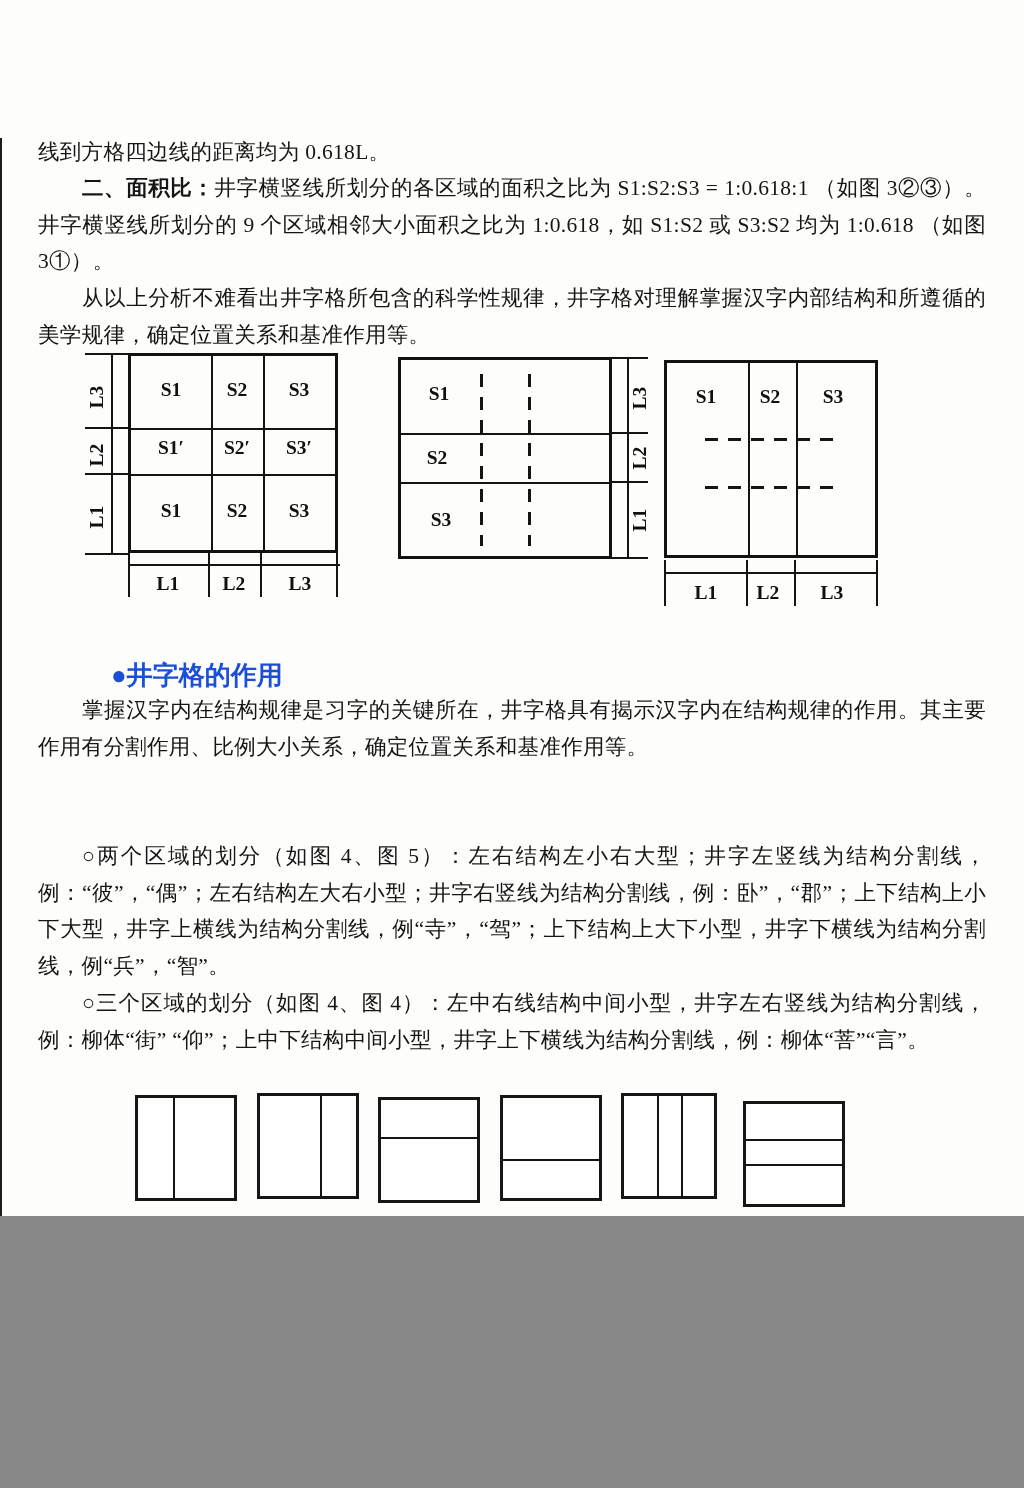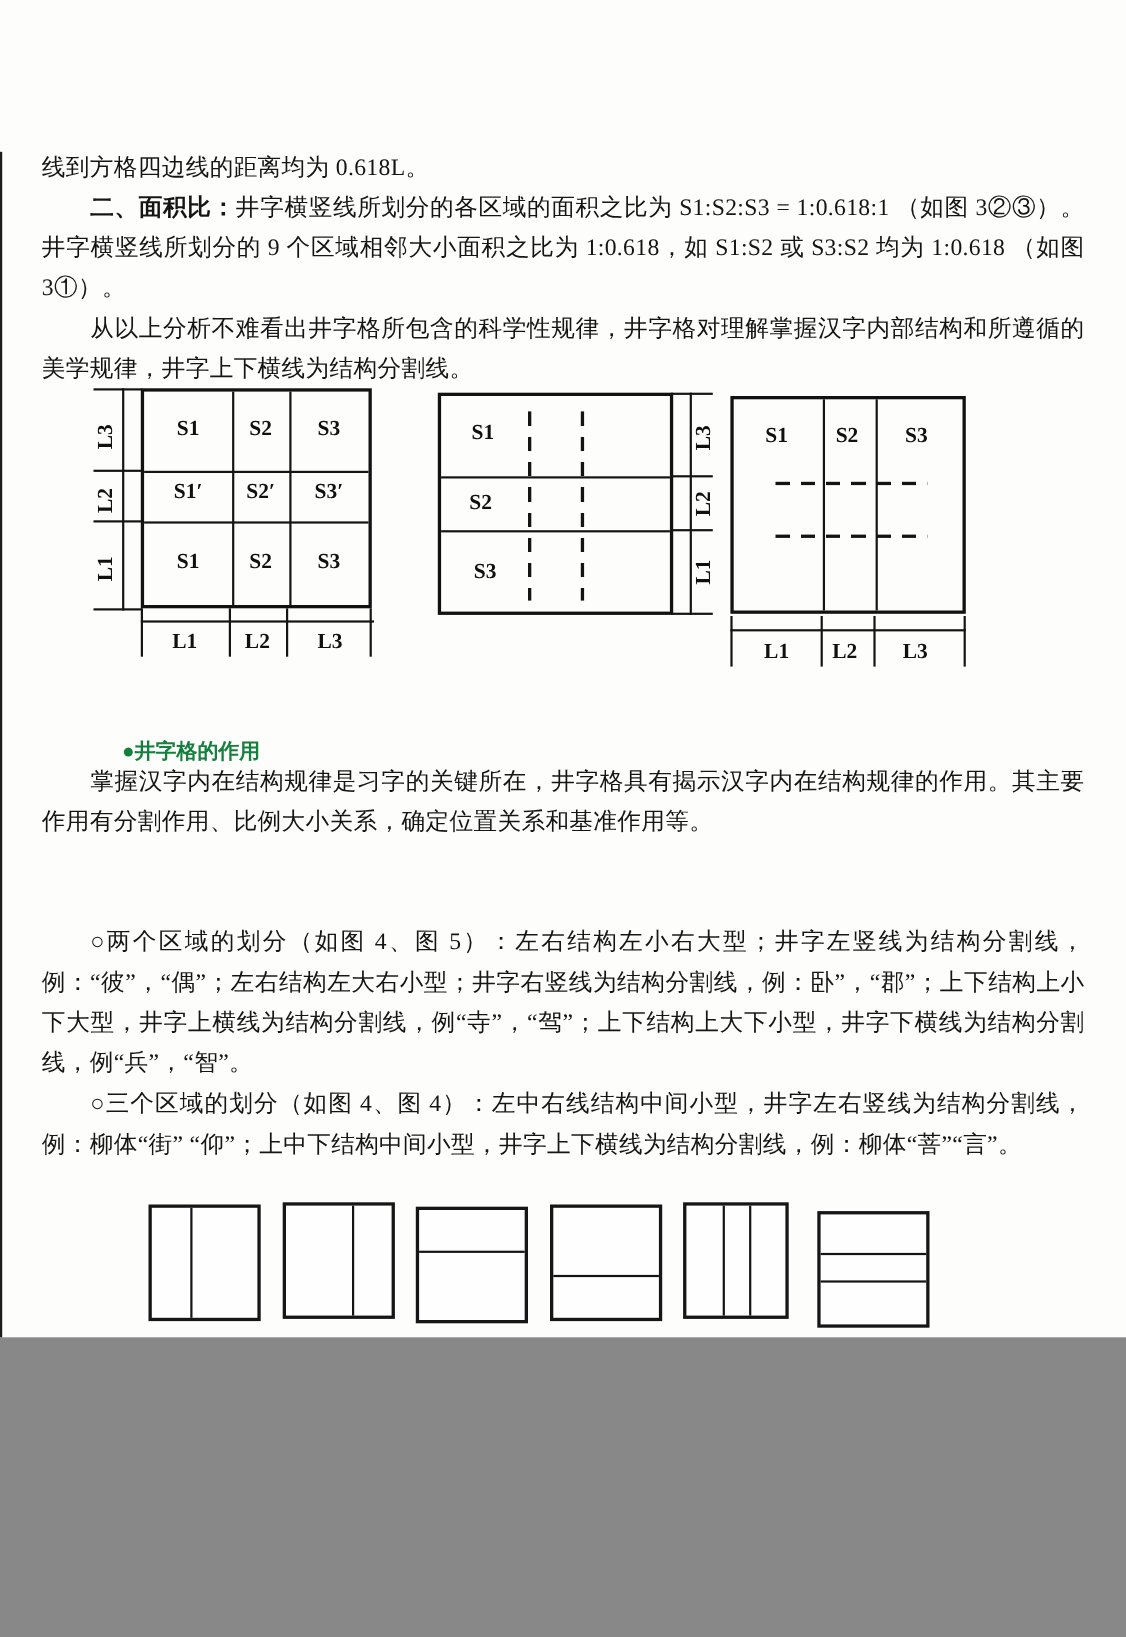--- a/index.html
+++ b/index.html
@@ -3,21 +3,21 @@
 <meta charset="utf-8">
 <style>
   html,body{margin:0;padding:0;background:#888;}
   .page{position:relative;width:1024px;height:1216px;background:#fdfdfc;overflow:hidden;
         font-family:"Liberation Serif","DejaVu Serif",serif;color:#161616;}
   .abs{position:absolute;}
   .para{position:absolute;left:38px;width:948px;font-size:21.5px;line-height:36.6px;
         text-align:justify;letter-spacing:.3px;color:#151515;margin:0;}
   .indent{text-indent:2.05em;}
   .lead{font-weight:bold;}
-  .heading{position:absolute;left:111px;top:658px;font-size:19px;font-weight:bold;color:#15803d;margin-top:12px;}
+  .heading{position:absolute;left:111px;top:658px;font-size:26px;font-weight:bold;color:#1d4ed8;}
   .fig-caption{position:absolute;left:0;width:980px;text-align:center;font-weight:bold;
         font-size:21px;color:#111;}
   
   #figure3{position:absolute;left:0;top:348px;width:1024px;height:290px;}
   .ln{position:absolute;background:#141414;}
   .box{position:absolute;border:3px solid #121212;}
   .lbl{position:absolute;font-weight:bold;font-size:19.5px;color:#101010;
        display:flex;align-items:center;justify-content:center;line-height:1;}
   .rot{transform:rotate(-90deg);}
   .dashv{position:absolute;width:3px;
@@ -42,21 +42,21 @@
 <body>
 
 <div class="page">
 
   <div class="scan-edge"></div>
 
   <p class="para" style="top:134px">线到方格四边线的距离均为 0.618L。</p>
 
   <p class="para indent" style="top:170px"><b class="lead">二、面积比：</b><span>井字横竖线所划分的各区域的面积之比为 S1:S2:S3 = 1:0.618:1 （如图 3②③）。井字横竖线所划分的 9 个区域相邻大小面积之比为 1:0.618，如 S1:S2 或 S3:S2 均为 1:0.618 （如图 3①）。</span></p>
 
-  <p class="para indent" style="top:280px">从以上分析不难看出井字格所包含的科学性规律，井字格对理解掌握汉字内部结构和所遵循的美学规律，井字上下横线为结构分割线。</p>
+  <p class="para indent" style="top:280px">从以上分析不难看出井字格所包含的科学性规律，井字格对理解掌握汉字内部结构和所遵循的美学规律，确定位置关系和基准作用等。</p>
 
   <div id="figure3">
 
     <div class="abs" style="left:0;top:0;width:360px;height:260px">
       <div class="lbl rot" style="left:75px;top:38px;width:44px;height:22px">L3</div>
       <div class="lbl rot" style="left:75px;top:96px;width:44px;height:22px">L2</div>
       <div class="lbl rot" style="left:75px;top:158px;width:44px;height:22px">L1</div>
       <div class="ln" style="left:111px;top:5px;width:2px;height:202px"></div>
       <div class="ln" style="left:85px;top:5px;width:44px;height:2px"></div>
       <div class="ln" style="left:85px;top:79px;width:44px;height:2px"></div>

